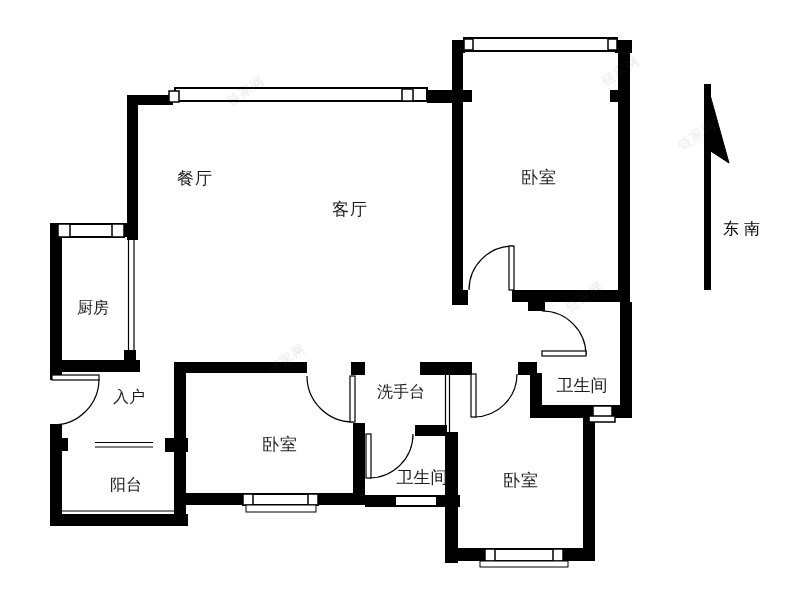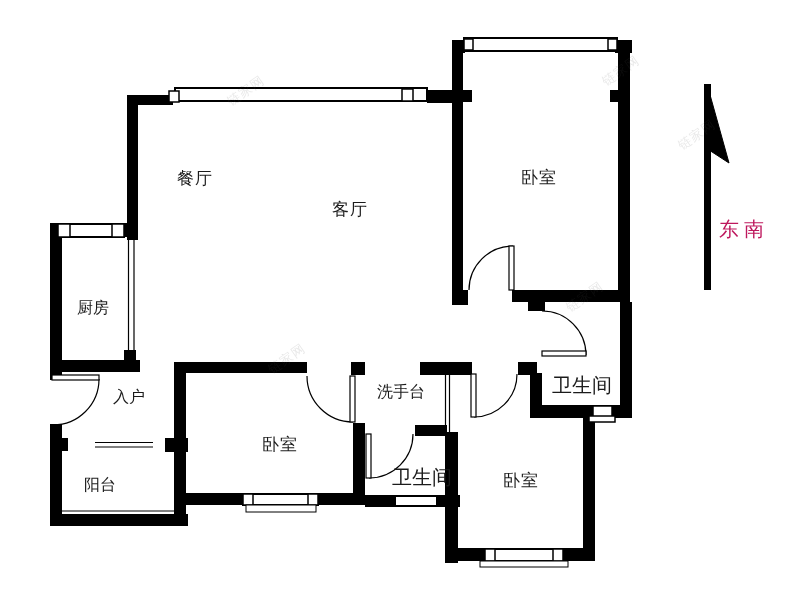--- a/index.html
+++ b/index.html
@@ -5,25 +5,25 @@
   html,body{margin:0;padding:0;background:#fff;}
   #stage{
     position:relative;width:800px;height:600px;background:#fff;overflow:hidden;
     font-family:"DejaVu Sans","Liberation Sans",sans-serif;
   }
   #plan-svg{position:absolute;left:0;top:0;}
   .label{
     position:absolute;transform:translate(-50%,-50%);
     font-size:17px;color:#1b1b1b;font-weight:500;letter-spacing:1px;white-space:nowrap;
   }
-  .label.sm{font-size:20px;letter-spacing:0;}
+  .label.sm{font-size:17px;letter-spacing:0;}
   .label.md{font-size:16px;letter-spacing:0;}
   .compass-label{
     position:absolute;transform:translate(-50%,-50%);
-    font-size:20px;color:#be185d;font-weight:500;letter-spacing:5px;white-space:nowrap;
+    font-size:16px;color:#000000;font-weight:500;letter-spacing:5px;white-space:nowrap;
   }
   .watermark{
     position:absolute;transform:rotate(-35deg);opacity:.13;color:#555;
     font-size:13px;letter-spacing:1px;white-space:nowrap;pointer-events:none;
   }
 </style>
 </head>
 <body>
 
 <div id="stage">
@@ -163,21 +163,21 @@
       <rect x="704" y="84" width="7" height="206" fill="#000"></rect>
       <path d="M 707 84 L 729 163 L 709 150 Z" fill="#000" stroke="#000" stroke-width="1"></path>
     </g>
   </svg>
 
   <div class="label" style="left:195px;top:178px">餐厅</div>
   <div class="label" style="left:350px;top:209px">客厅</div>
   <div class="label" style="left:539px;top:177px">卧室</div>
   <div class="label md" style="left:93px;top:308px">厨房</div>
   <div class="label md" style="left:129px;top:397px">入户</div>
-  <div class="label md" style="left:100px;top:485px">阳台</div>
+  <div class="label md" style="left:126px;top:485px">阳台</div>
   <div class="label" style="left:280px;top:444px">卧室</div>
   <div class="label md" style="left:401px;top:392px">洗手台</div>
   <div class="label sm" style="left:582px;top:385px">卫生间</div>
   <div class="label sm" style="left:422px;top:477px">卫生间</div>
   <div class="label" style="left:521px;top:480px">卧室</div>
 
   <div class="compass-label" style="left:744px;top:229px">东南</div>
 
   <span class="watermark" style="left:225px;top:82px">链家网</span>
   <span class="watermark" style="left:600px;top:62px">链家网</span>

